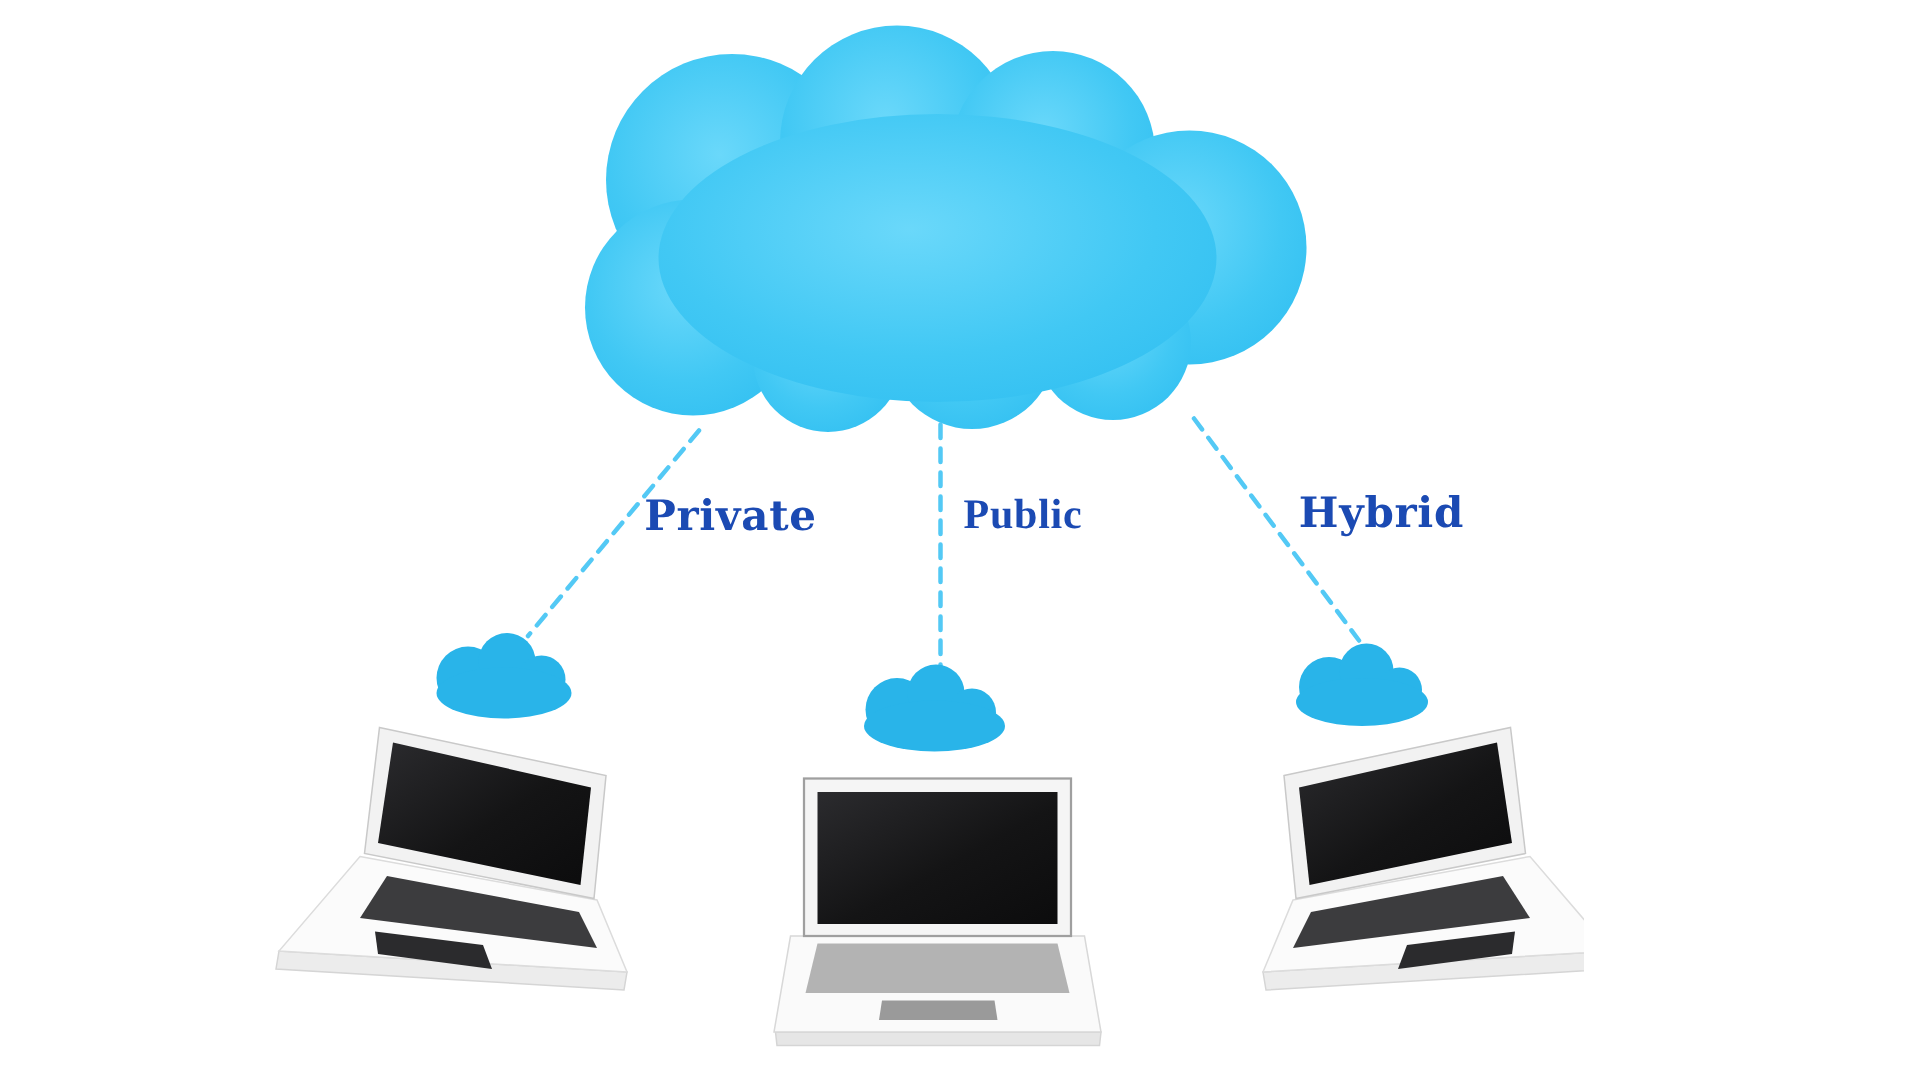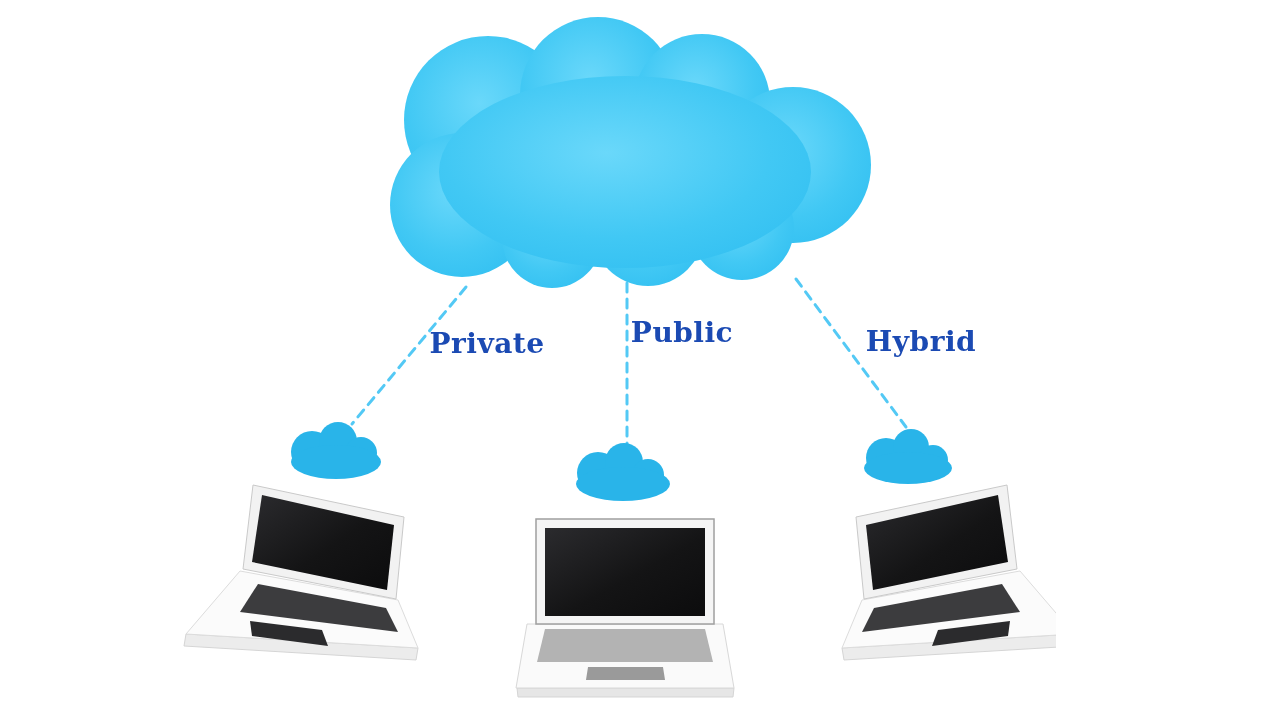--- a/index.html
+++ b/index.html
@@ -28,21 +28,21 @@
     width: 170px;
     text-align: center;
     font-family: "DejaVu Serif", "Liberation Serif", serif;
     font-weight: 700;
     font-size: 28px;
     letter-spacing: 0.5px;
     color: #1b4ab3;
     user-select: none;
   }
   .label-private { left: 402px; top: 327px; }
-  .label-public  { left: 597px; top: 316px; }
+  .label-public  { left: 597px; top: 328px; font-family: Liberation Serif, serif; }
   .label-hybrid  { left: 836px; top: 325px; }
 </style>
 </head>
 <body>
 
 <div class="stage">
 
   <svg viewBox="0 0 1280 720" xmlns="http://www.w3.org/2000/svg">
     <defs>
       <radialGradient id="cloudGrad" cx="45%" cy="40%" r="80%">

